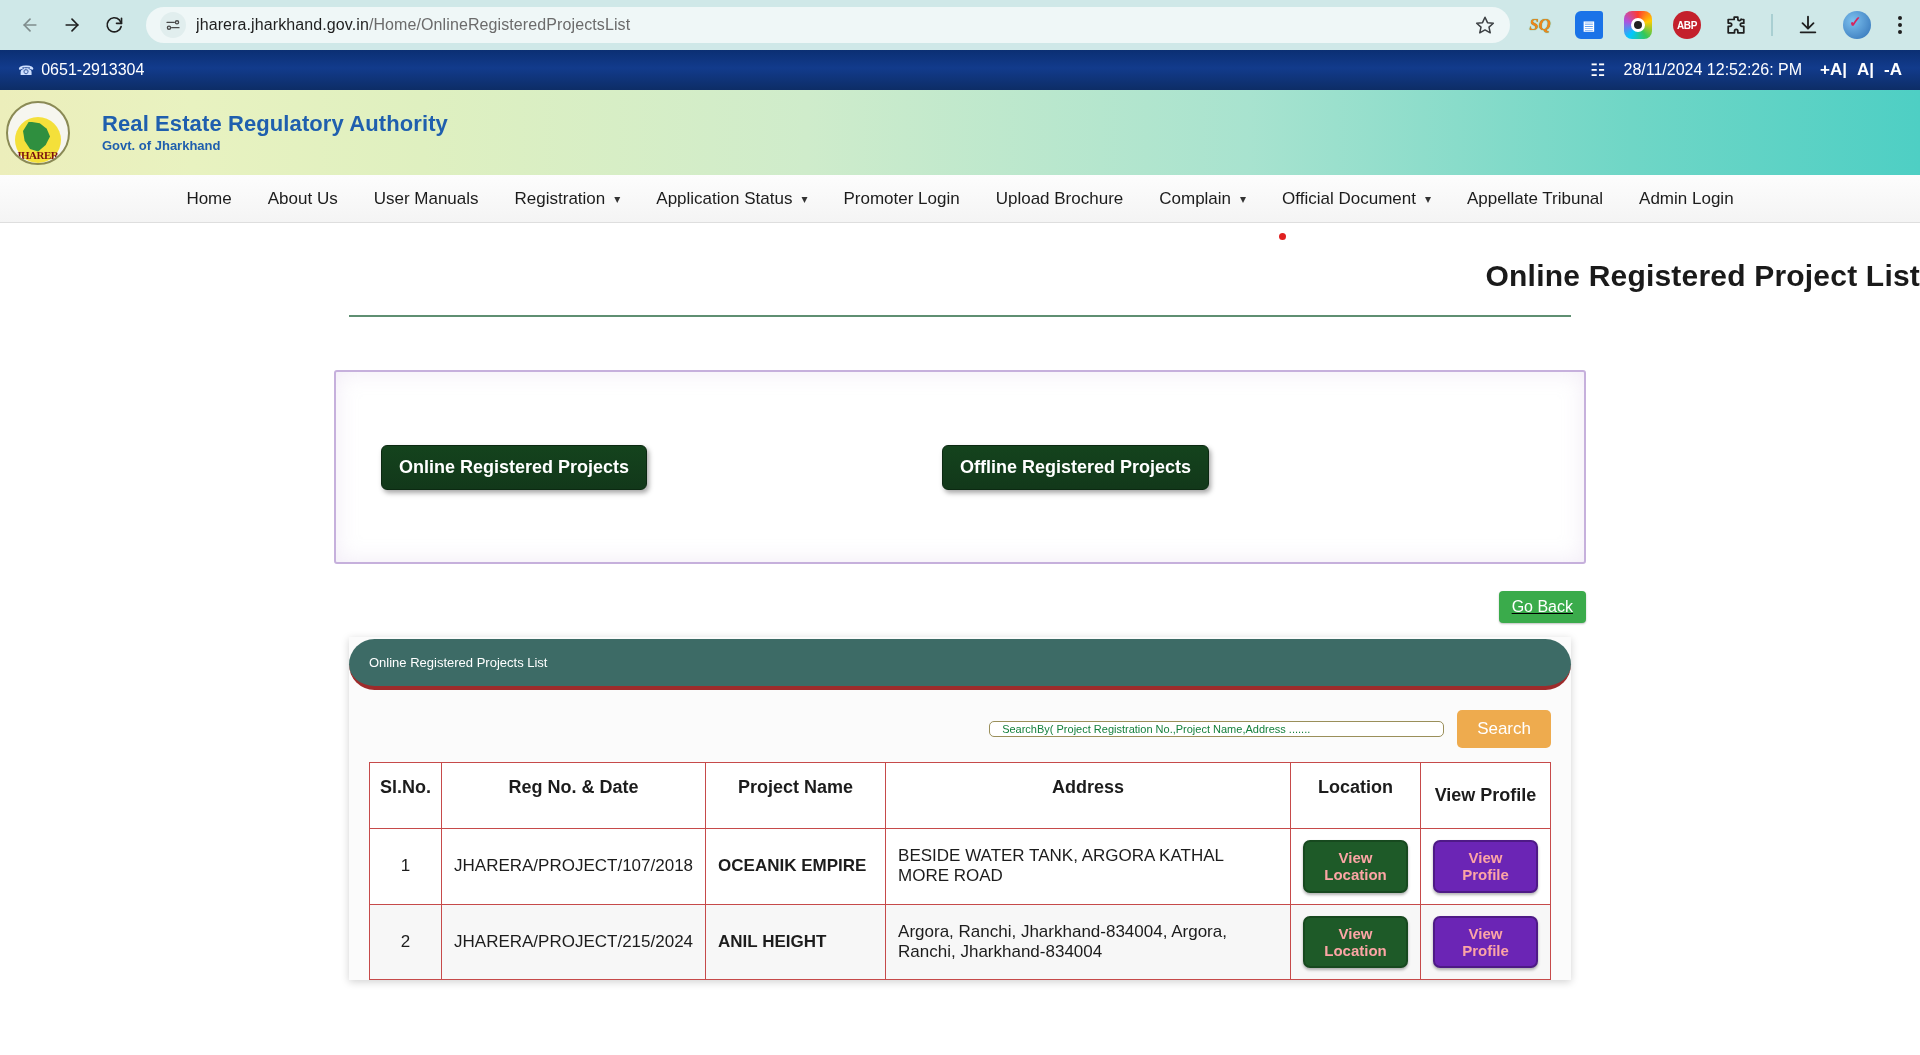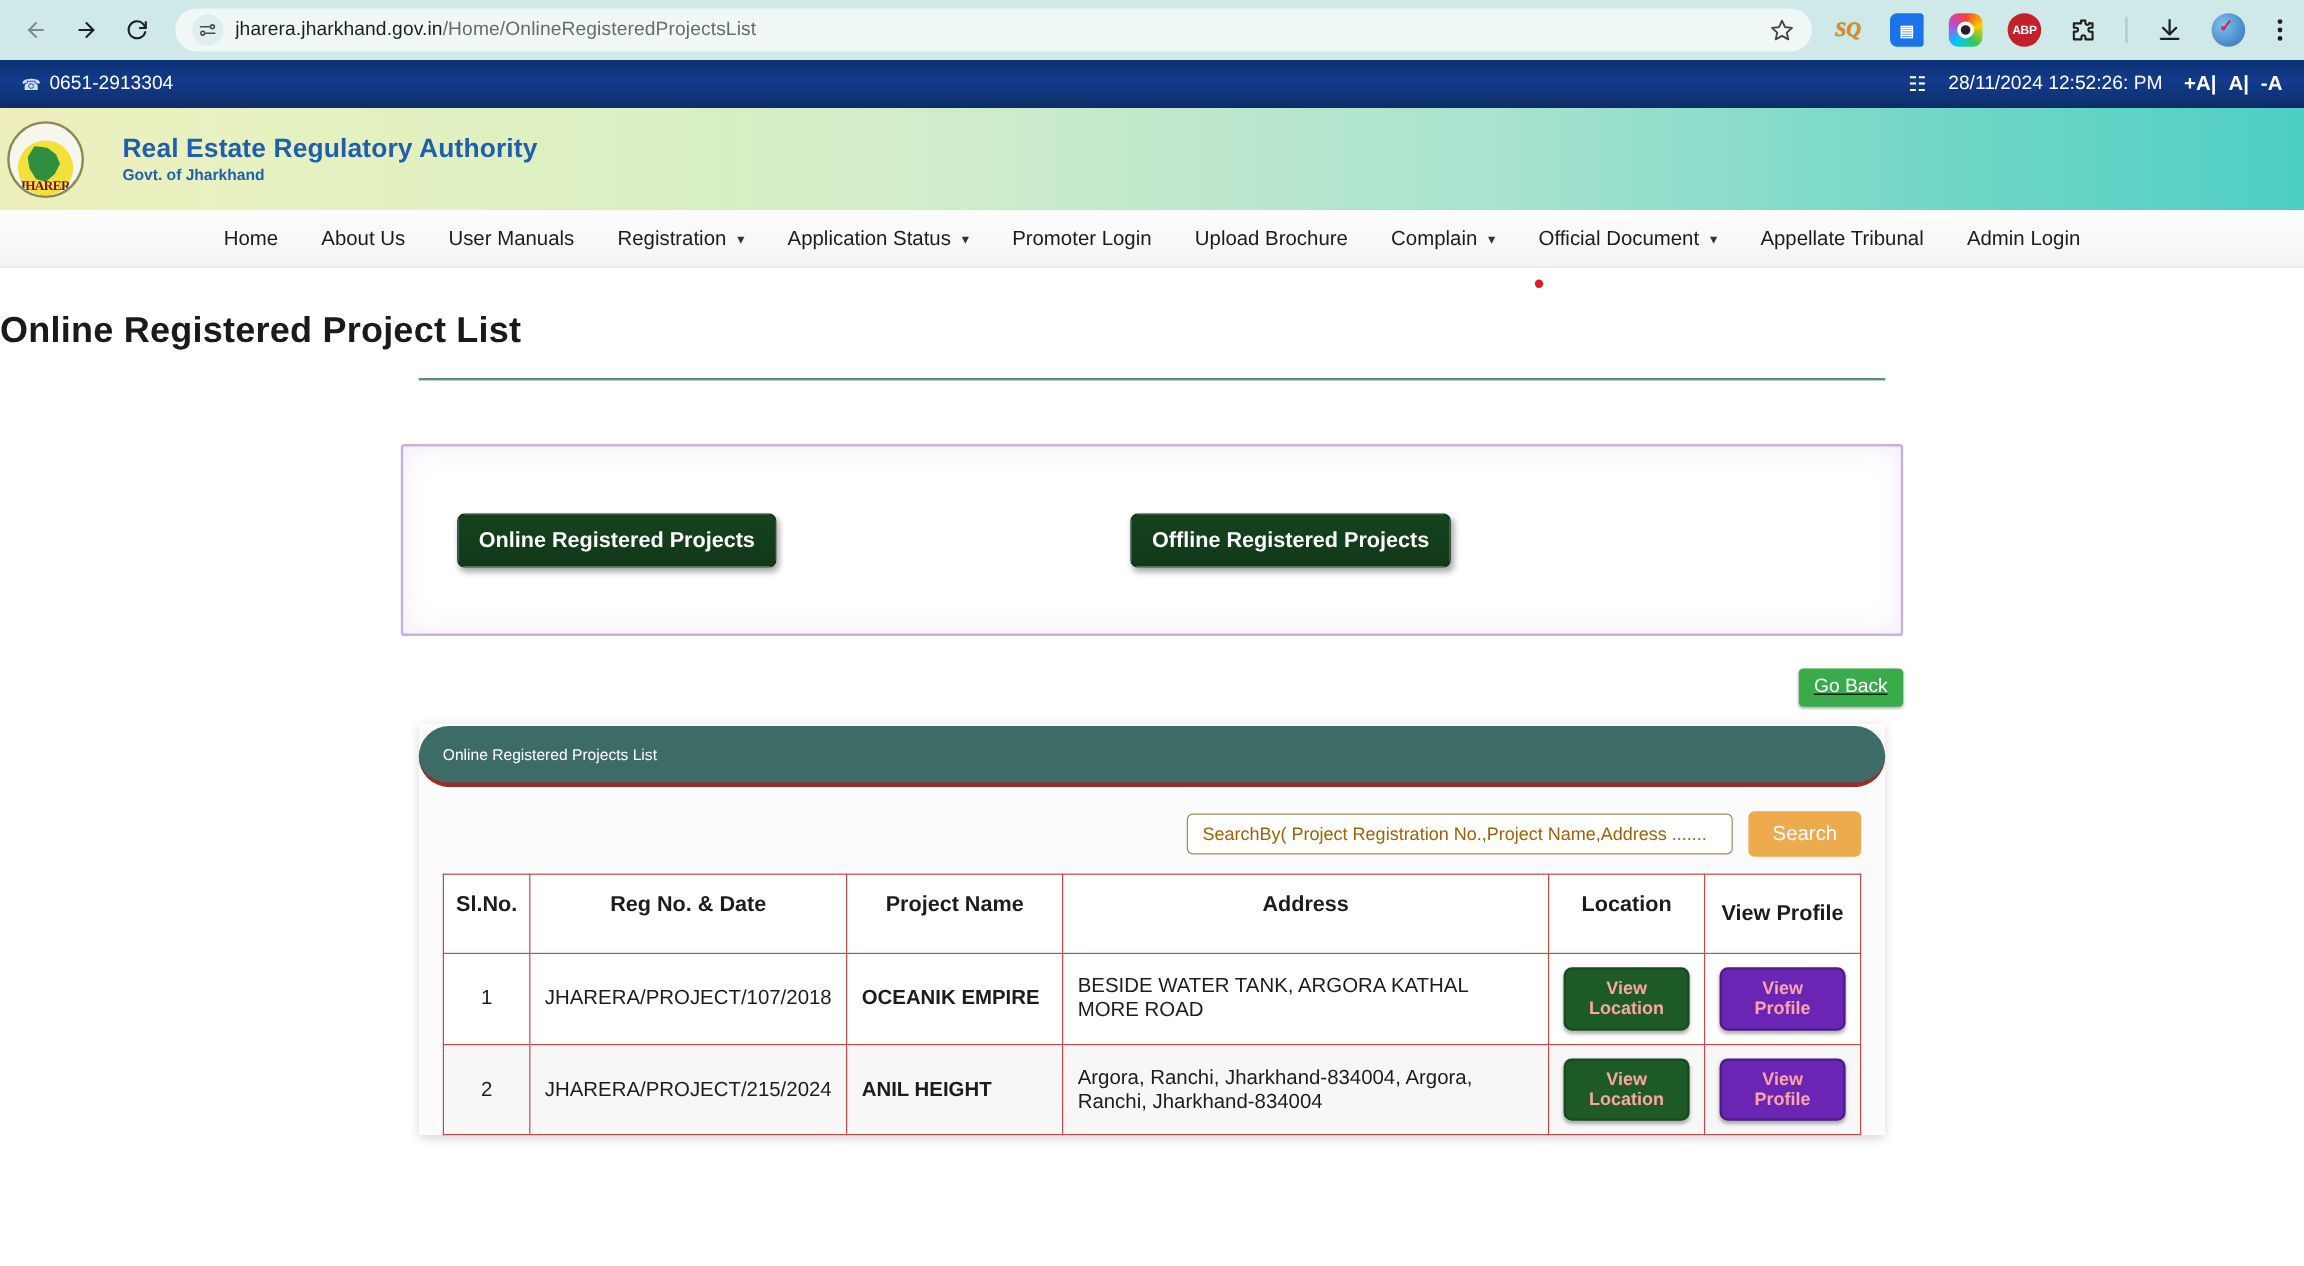--- a/index.html
+++ b/index.html
@@ -185,37 +185,37 @@
     width: 7px; height: 7px;
     border-radius: 50%;
     background: #e02020;
     left: 1279px;
     top: 58px;
   }
 
   
   .content { padding-top: 36px; }
   .page-title {
-    text-align: left;
+    text-align: right;
     font-size: 30px;
     font-weight: bold;
     color: #1a1a1a;
     letter-spacing: .2px;
   }
   .title-rule {
     width: 1222px;
     height: 2px;
     background: #5f8f72;
     margin: 22px auto 0 auto;
   }
 
   .choice-box {
     width: 1252px;
     margin: 53px auto 0 auto;
-    height: 160px;
+    height: 194px;
     border: 2px solid #c6b0dc;
     border-radius: 3px;
     background: #ffffff;
     display: flex;
     align-items: center;
     position: relative;
     box-shadow: inset 0 0 22px rgba(198,176,220,.25);
   }
   .green-btn {
     background: linear-gradient(to bottom, #14431d, #12381a);
@@ -265,27 +265,27 @@
   .panel-body { padding: 14px 20px 0 20px; }
   .search-row {
     display: flex;
     justify-content: flex-end;
     align-items: center;
     gap: 13px;
     padding: 6px 0 14px 0;
   }
   .search-input {
     width: 455px;
-    height: 34px;
+    height: 16px;
     border: 1px solid #9a8f5a;
     border-radius: 5px;
     background: #ffffff;
     padding: 0 12px;
-    font-size: 15px;
-    color: #a16207;
+    font-size: 11px;
+    color: #15803d;
     font-family: "Liberation Sans", sans-serif;
     display: flex;
     align-items: center;
   }
   .search-btn {
     background: #eeab4e;
     color: #ffffff;
     font-size: 17px;
     padding: 9px 20px;
     border-radius: 5px;

